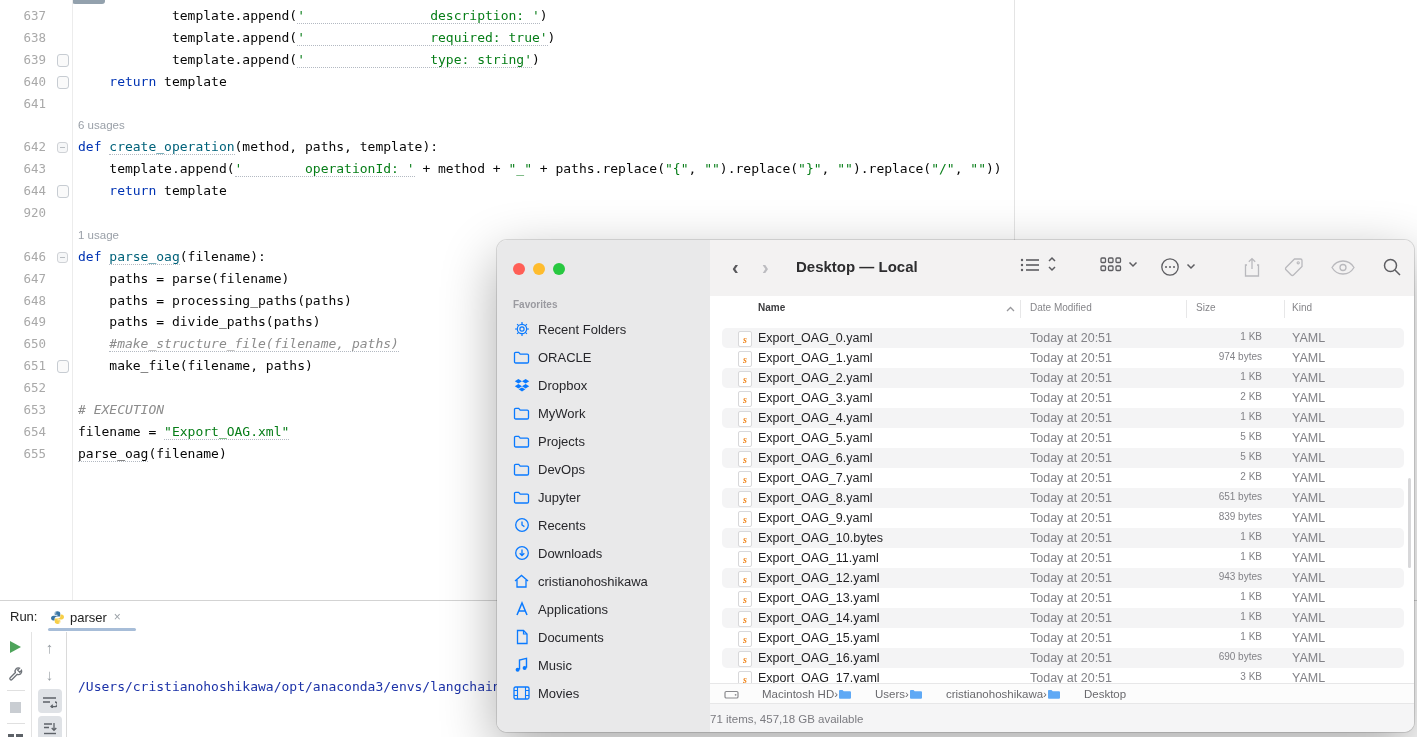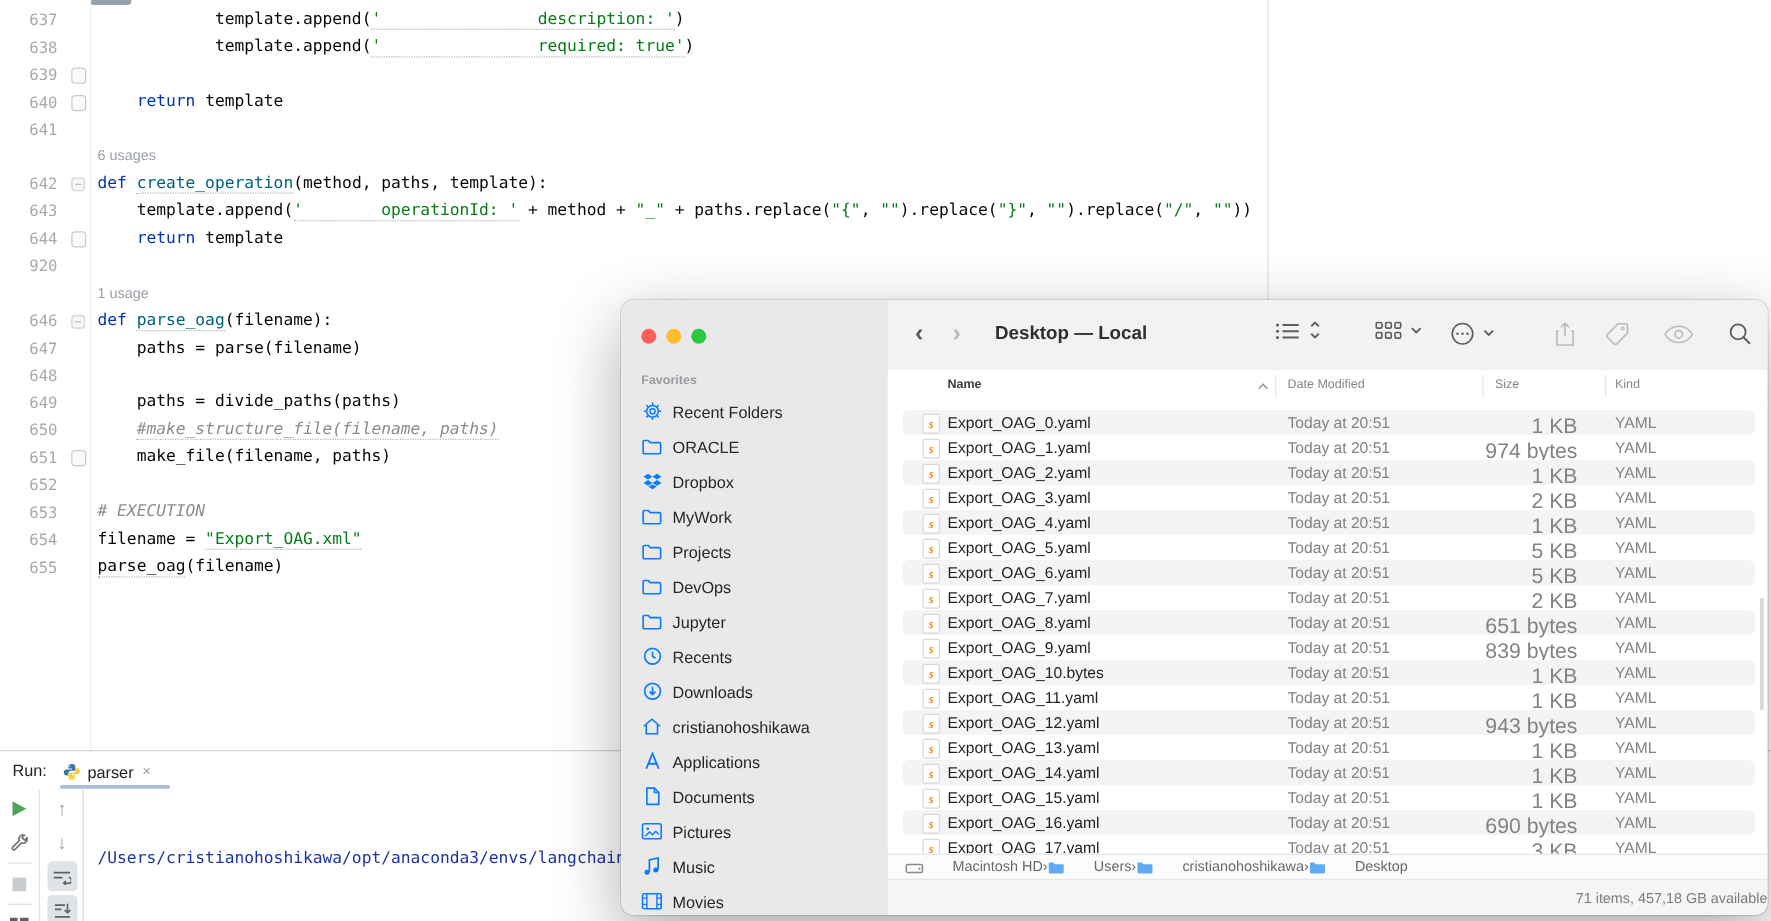--- a/index.html
+++ b/index.html
@@ -73,53 +73,53 @@
   .colsep{position:absolute;top:4px;width:1px;height:18px;background:#e7e7e8;}
   .frows{position:absolute;left:0;top:82px;right:0;height:361px;overflow:hidden;background:#fff;}
   .frow{position:relative;height:20px;margin:0 0 0 0;}
   .frow .shade{position:absolute;left:12px;right:10px;top:0;height:20px;border-radius:5px;background:transparent;}
   .frow:nth-child(even) .shade{background:#f4f4f5;}
   .frow .fi{position:absolute;left:28px;top:3px;width:12px;height:14px;background:#fff;border:1px solid #d8d8da;border-radius:2px;
             font-family:"Liberation Serif",serif;font-style:italic;font-weight:700;font-size:10px;color:#f0861c;
             display:flex;align-items:center;justify-content:center;}
   .frow .fname{position:absolute;left:48px;top:3px;font-size:12.5px;color:#1f1f21;}
   .frow .fdate{position:absolute;left:320px;top:3px;font-size:12.5px;color:#828287;}
-  .frow .fsize{position:absolute;left:430px;width:122px;top:3px;font-size:17px;color:#828287;text-align:right;}
+  .frow .fsize{position:absolute;left:430px;width:122px;top:3px;font-size:10px;color:#828287;text-align:right;}
   .frow .fkind{position:absolute;left:582px;top:3px;font-size:12.5px;color:#828287;}
   .vscroll{position:absolute;right:3px;top:238px;width:3px;height:90px;background:#d8d8da;border-radius:2px;}
   .fpathbar{position:absolute;left:0;right:0;top:443px;height:20px;background:#fcfcfc;border-top:1px solid #e7e7e8;
             display:flex;align-items:center;padding-left:14px;font-size:11.5px;color:#69696d;}
   .crumb{display:flex;align-items:center;gap:23px;}
   .fstatus{position:absolute;left:0;right:0;top:463px;height:29px;background:#f5f5f6;border-top:1px solid #e7e7e8;
-           display:flex;align-items:center;justify-content:flex-end;font-size:11.5px;color:#7b7b80;}
+           display:flex;align-items:center;justify-content:flex-start;font-size:11.5px;color:#7b7b80;}
   svg{display:block;}
 </style>
 </head>
 <body>
 
 <div id="screen">
 
   <div class="ide">
     <div class="editor">
       <div class="top-scroll"></div>
       <div class="code-lines">
           <div class="cl"><span class="ln">637</span><span class="ct"><span class="pl">            template.append(</span><span class="str u">'                description: '</span><span class="pl">)</span></span></div>
           <div class="cl"><span class="ln">638</span><span class="ct"><span class="pl">            template.append(</span><span class="str u">'                required: true'</span><span class="pl">)</span></span></div>
-          <div class="cl"><span class="ln">639</span><span class="mk"></span></div>
+          <div class="cl"><span class="ln">639</span><span class="mk"></span><span class="ct"><span class="pl">            template.append(</span><span class="str u">'                type: string'</span><span class="pl">)</span></span></div>
           <div class="cl"><span class="ln">640</span><span class="mk"></span><span class="ct"><span class="pl">    </span><span class="kw">return</span><span class="pl"> template</span></span></div>
           <div class="cl"><span class="ln">641</span><span class="ct"></span></div>
           <div class="cl"><span class="ln"></span><span class="ct"><span class="usage">6 usages</span></span></div>
           <div class="cl"><span class="ln">642</span><span class="mk fold"></span><span class="ct"><span class="kw">def </span><span class="fn u">create_operation</span><span class="pl">(method, paths, template):</span></span></div>
           <div class="cl"><span class="ln">643</span><span class="ct"><span class="pl">    template.append(</span><span class="str u">'        operationId: '</span><span class="pl"> + method + </span><span class="str">"_"</span><span class="pl"> + paths.replace(</span><span class="str">"{"</span><span class="pl">, </span><span class="str">""</span><span class="pl">).replace(</span><span class="str">"}"</span><span class="pl">, </span><span class="str">""</span><span class="pl">).replace(</span><span class="str">"/"</span><span class="pl">, </span><span class="str">""</span><span class="pl">))</span></span></div>
           <div class="cl"><span class="ln">644</span><span class="mk"></span><span class="ct"><span class="pl">    </span><span class="kw">return</span><span class="pl"> template</span></span></div>
           <div class="cl"><span class="ln">920</span><span class="ct"></span></div>
           <div class="cl"><span class="ln"></span><span class="ct"><span class="usage">1 usage</span></span></div>
           <div class="cl"><span class="ln">646</span><span class="mk fold"></span><span class="ct"><span class="kw">def </span><span class="fn u">parse_oag</span><span class="pl">(filename):</span></span></div>
           <div class="cl"><span class="ln">647</span><span class="ct"><span class="pl">    paths = parse(filename)</span></span></div>
-          <div class="cl"><span class="ln">648</span></div>
+          <div class="cl"><span class="ln">648</span><span class="ct"><span class="pl">    paths = processing_paths(paths)</span></span></div>
           <div class="cl"><span class="ln">649</span><span class="ct"><span class="pl">    paths = divide_paths(paths)</span></span></div>
           <div class="cl"><span class="ln">650</span><span class="ct"><span class="pl">    </span><span class="com u">#make_structure_file(filename, paths)</span></span></div>
           <div class="cl"><span class="ln">651</span><span class="mk"></span><span class="ct"><span class="pl">    make_file(filename, paths)</span></span></div>
           <div class="cl"><span class="ln">652</span><span class="ct"></span></div>
           <div class="cl"><span class="ln">653</span><span class="ct"><span class="com"># EXECUTION</span></span></div>
           <div class="cl"><span class="ln">654</span><span class="ct"><span class="pl">filename = </span><span class="str u">"Export_OAG.xml"</span></span></div>
           <div class="cl"><span class="ln">655</span><span class="ct"><span class="pl u">parse_oag</span><span class="pl">(filename)</span></span></div>
         </div>
       <div class="gutter-border"></div>
     </div>
@@ -308,30 +308,20 @@
             <span class="sb-ic">
               <svg width="14" height="16" viewBox="0 0 14 16">
                 <path d="M2.5 1.5h6l3.5 3.5v9.5h-9.5z" fill="none" stroke="#0a7aff" stroke-width="1.3"></path>
                 <path d="M8.5 1.5V5H12" fill="none" stroke="#0a7aff" stroke-width="1.2"></path>
               </svg>
             </span>
             <span class="sb-txt">Documents</span>
           </div>
           <div class="sb-item">
             <span class="sb-ic">
-              <svg width="17" height="14" viewBox="0 0 17 14">
-                <rect x="1" y="1" width="15" height="12" rx="1.5" fill="none" stroke="#0a7aff" stroke-width="1.3"></rect>
-                <circle cx="5.2" cy="5" r="1.1" fill="#0a7aff"></circle>
-                <path d="M3 11l3.6-3.4 2.4 2.2 2.6-2.8 2.4 2.6" fill="none" stroke="#0a7aff" stroke-width="1.2"></path>
-              </svg>
-            </span>
-            <span class="sb-txt">Pictures</span>
-          </div>
-          <div class="sb-item">
-            <span class="sb-ic">
               <svg width="15" height="16" viewBox="0 0 15 16">
                 <path d="M5.5 12.5V3l7-1.6v9.3" fill="none" stroke="#0a7aff" stroke-width="1.4"></path>
                 <circle cx="3.6" cy="12.7" r="2" fill="#0a7aff"></circle>
                 <circle cx="10.6" cy="10.9" r="2" fill="#0a7aff"></circle>
               </svg>
             </span>
             <span class="sb-txt">Music</span>
           </div>
           <div class="sb-item">
             <span class="sb-ic">

